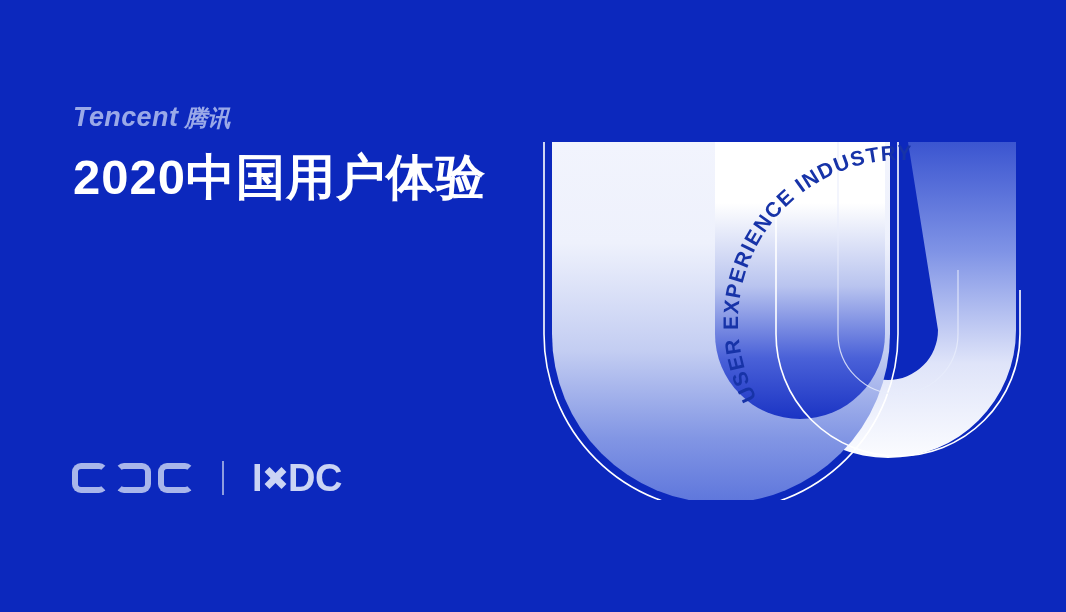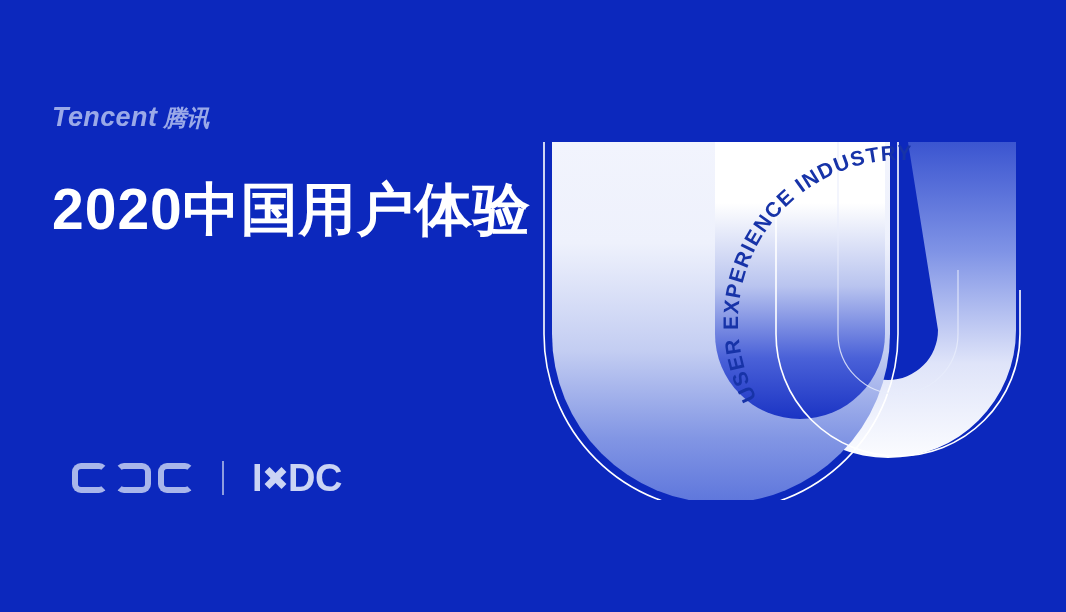--- a/index.html
+++ b/index.html
@@ -14,21 +14,21 @@
     position: relative;
     width: 1066px;
     height: 612px;
     background: #0c28bd;
     overflow: hidden;
   }
 
   
   #left-col {
     position: absolute;
-    left: 52px;
+    left: 73px;
     top: 104px;
     width: 470px;
   }
   #tencent-logo {
     font-family: "Liberation Sans", sans-serif;
     font-size: 27px;
     font-weight: 700;
     font-style: italic;
     letter-spacing: 0.4px;
     color: #9aa9e8;
@@ -37,23 +37,23 @@
   }
   #tencent-logo .cn {
     font-style: italic;
     font-weight: 700;
     font-size: 23px;
     margin-left: 6px;
     letter-spacing: 0px;
   }
 
   #main-title {
-    margin-top: 43px;
+    margin-top: 16px;
     color: #ffffff;
-    font-size: 57px;
+    font-size: 49px;
     font-weight: 700;
     line-height: 1.26;
     letter-spacing: 1px;
     white-space: nowrap;
   }
   #main-title .line { display: block; }
 
   
   #logo-lockup {
     position: absolute;

